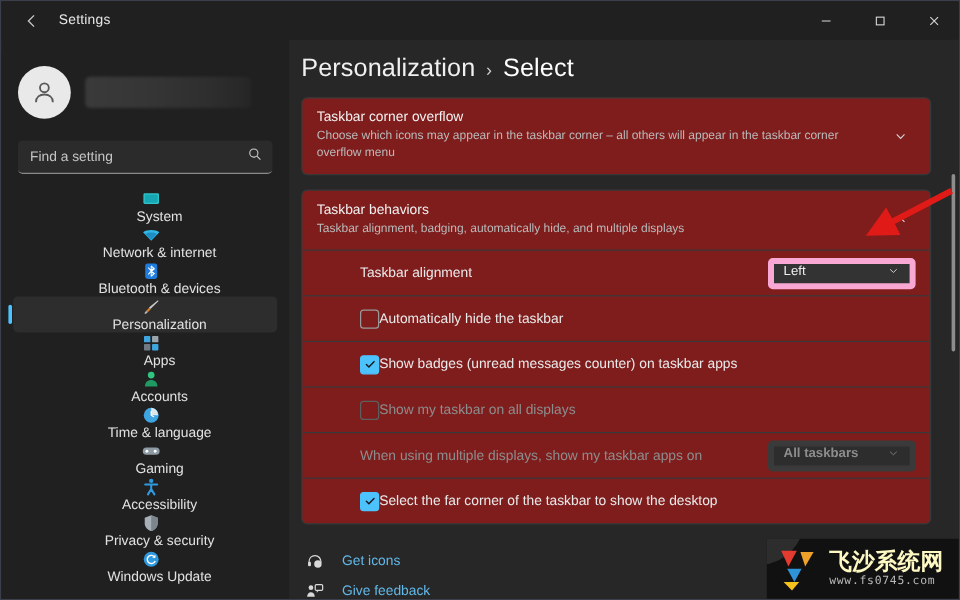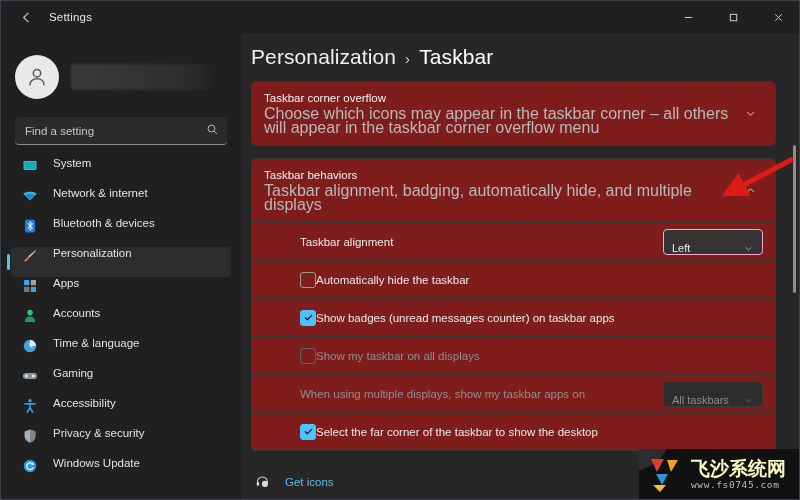--- a/index.html
+++ b/index.html
@@ -97,23 +97,24 @@
     position: absolute; right: 8px; top: 50%;
     transform: translateY(-50%);
     color: #cfcfcf;
   }
   .nav { margin-top: 12px; }
   .nav-item {
     position: relative;
     height: 30px;
     margin: 0 10px;
     border-radius: 4px;
-    display: flex; 
+    display: flex; align-items: center;
     padding-left: 10px;
     box-sizing: border-box;
+    flex-direction: column;
   }
   .nav-item.selected { background: #2d2d2d; }
   .nav-item.selected::before {
     content: "";
     position: absolute; left: -4px; top: 7px;
     width: 3px; height: 16px;
     background: #4cc2ff;
     border-radius: 2px;
   }
   .nav-icon {
@@ -162,21 +163,21 @@
     padding: 9px 12px 10px 12px;
     min-height: 36px;
     box-sizing: border-box;
   }
   .card-header-text { flex: 1 1 auto; }
   .card-title {
     font-size: 11.5px; color: #f2f2f2;
     line-height: 15px;
   }
   .card-sub {
-    font-size: 16px; color: #b9b9b9;
+    font-size: 10px; color: #b9b9b9;
     line-height: 14px; margin-top: 1px;
   }
   .chevron {
     width: 26px; height: 26px;
     display:flex; align-items:center; justify-content:center;
     color: #d2d2d2; flex: 0 0 auto;
   }
   .chevron svg { display:block; }
 
   .row {
@@ -209,30 +210,30 @@
   }
   .checkbox.disabled { border-color: #5e5e5e; }
   .checkbox svg { display:block; }
   .check-label {
     font-size: 11.5px;
     color: #eaeaea;
   }
   .check-label.disabled { color: #8d8d8d; }
 
   .dropdown {
-    width: 100px; height: 26px;
+    width: 123px; height: 26px;
     background: #333333;
-    border: 1px solid #f9a8d4;
+    border: 5px solid #f9a8d4;
     border-radius: 4px;
-    display: flex; align-items: flex-end;
+    display: flex; align-items: flex-start;
     padding: 0 8px;
     box-sizing: border-box;
     flex: 0 0 auto;
   }
-  .dropdown.disabled { background: #2d2d2d; border-color: #3a3a3a; }
+  .dropdown.disabled { background: #2d2d2d; border-color: #3a3a3a; font-weight: bold; }
   .dropdown-value {
     flex: 1 1 auto;
     font-size: 11px; color: #ececec;
   }
   .dropdown-value.disabled { color: #8d8d8d; }
   .dropdown-chevron { color: #cfcfcf; display:flex; }
   .dropdown-chevron.disabled { color: #7a7a7a; }
 
   .links {
     margin: 18px 0 0 12px;
@@ -486,21 +487,21 @@
       </div>
 
     </div>
   </div>
 
   <div class="main">
 
     <div class="breadcrumb">
       <span>Personalization</span>
       <span class="crumb-sep">›</span>
-      <span class="crumb-current">Taskbar</span>
+      <span class="crumb-current">Select</span>
     </div>
 
     <div class="card">
       <div class="card-header">
         <div class="card-header-text">
           <div class="card-title">Taskbar corner overflow</div>
           <div class="card-sub">Choose which icons may appear in the taskbar corner – all others will appear in the taskbar corner overflow menu</div>
         </div>
         <div class="chevron">
           <svg width="13" height="13" viewBox="0 0 16 16" fill="none" stroke="currentColor" stroke-width="1.2">

